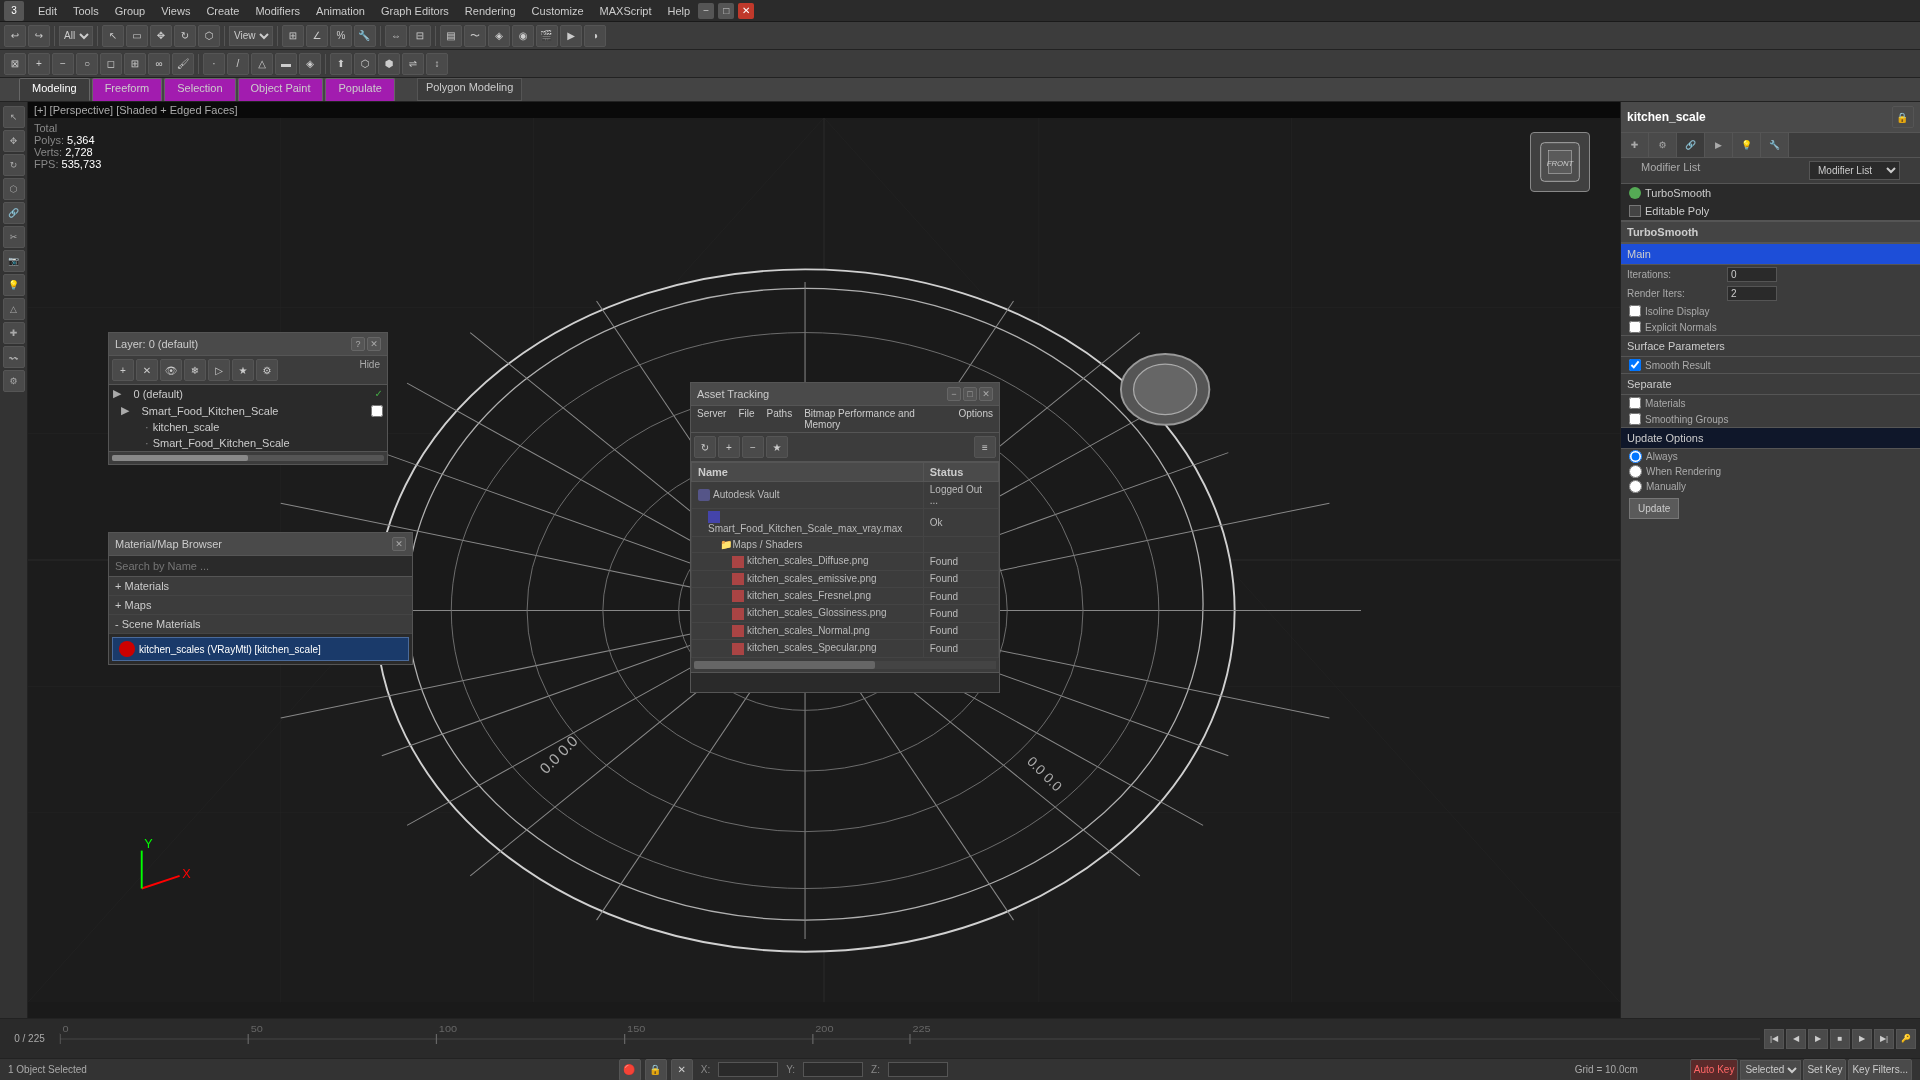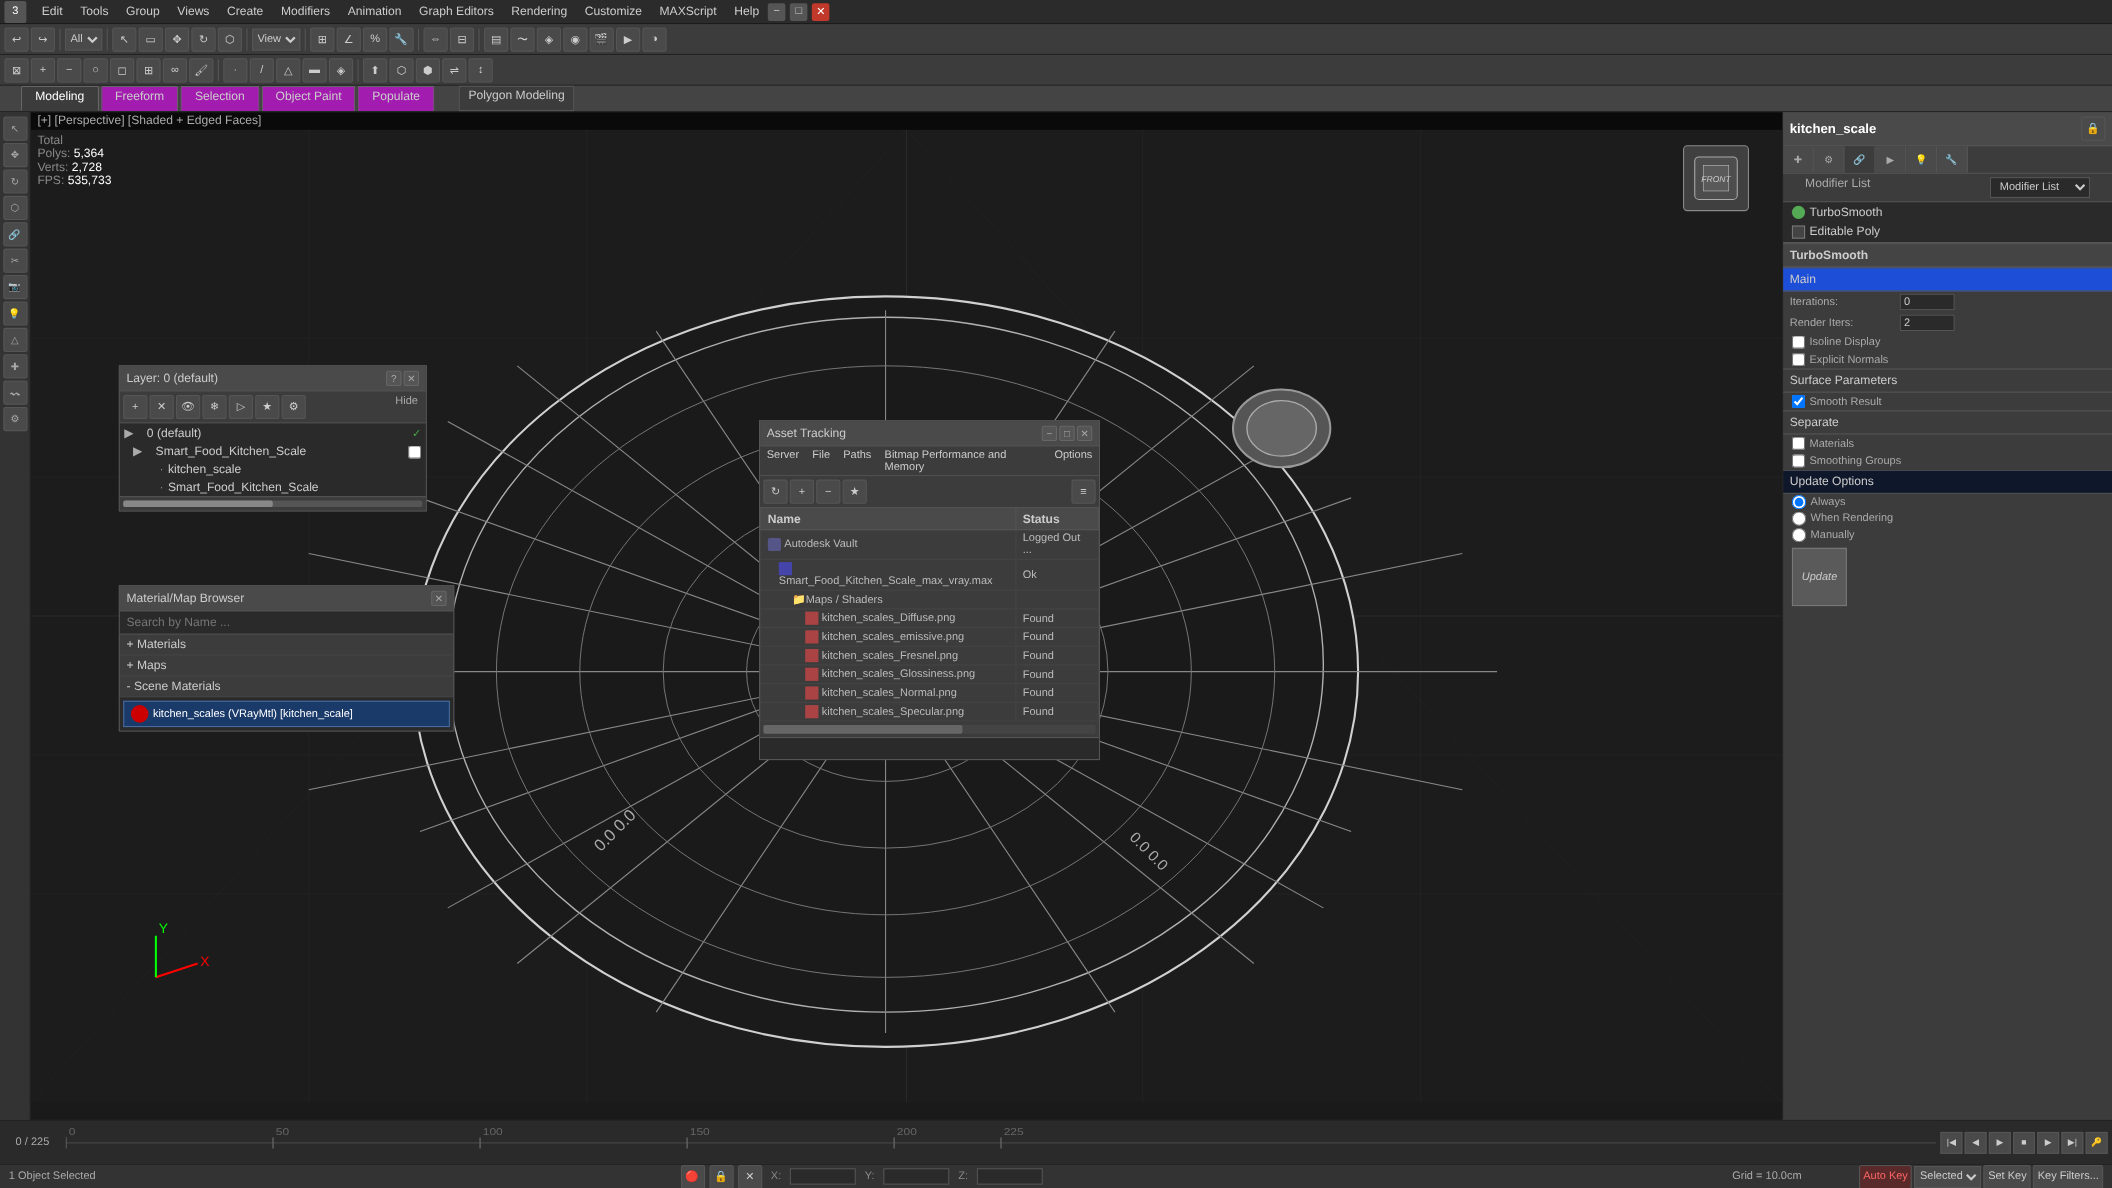--- a/index.html
+++ b/index.html
@@ -93,21 +93,21 @@
     .mod-checkbox { width: 12px; height: 12px; border: 1px solid #777; background: #444; }
     .section-header { padding: 4px 6px; background: #444; color: #ccc; font-size: 11px; font-weight: bold; border-bottom: 1px solid #555; border-top: 1px solid #555; }
     .param-row { display: flex; align-items: center; padding: 2px 6px; }
     .param-label { color: #aaa; font-size: 10px; width: 100px; }
     .param-input { background: #2a2a2a; border: 1px solid #555; color: #ccc; font-size: 10px; width: 50px; padding: 1px 3px; }
     .checkbox-row { display: flex; align-items: center; padding: 2px 8px; gap: 4px; }
     .checkbox-row input { width: 12px; height: 12px; }
     .checkbox-label { color: #aaa; font-size: 10px; }
     .radio-row { display: flex; align-items: center; padding: 1px 8px; gap: 4px; }
     .radio-label { color: #aaa; font-size: 10px; }
-    .update-btn { margin: 4px 8px; padding: 20px 8px; background: #5a5a5a; border: 1px solid #777; color: #ccc; cursor: pointer; font-size: 10px; font-style: italic; }
+    .update-btn { margin: 4px 8px; padding: 4px 8px; background: #5a5a5a; border: 1px solid #777; color: #ccc; cursor: pointer; font-size: 10px; }
 
     
     #viewcube { position: absolute; top: 20px; right: 20px; width: 80px; height: 80px; font-style: italic; }
     .viewcube-box { width: 60px; height: 60px; background: rgba(80,80,80,0.7); border: 1px solid #888; margin: 10px auto; border-radius: 4px; display: flex; align-items: center; justify-content: center; color: #ccc; font-size: 10px; }
 
     
     #statusbar { height: 22px; background: #333; border-top: 1px solid #222; display: flex; align-items: center; padding: 0 8px; gap: 8px; font-size: 10px; color: #aaa; }
     #statusbar .status-left { flex: 1; }
     .coord-label { color: #888; }
     .coord-val { background: #2a2a2a; border: 1px solid #555; padding: 1px 4px; width: 60px; color: #ccc; font-size: 10px; }

